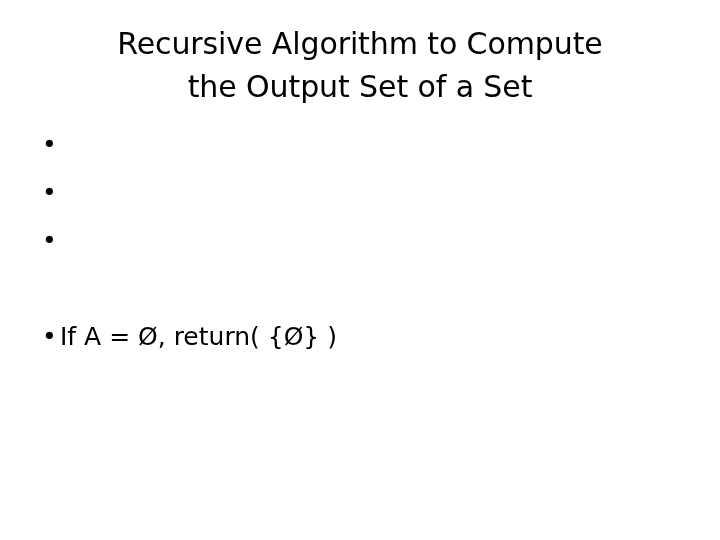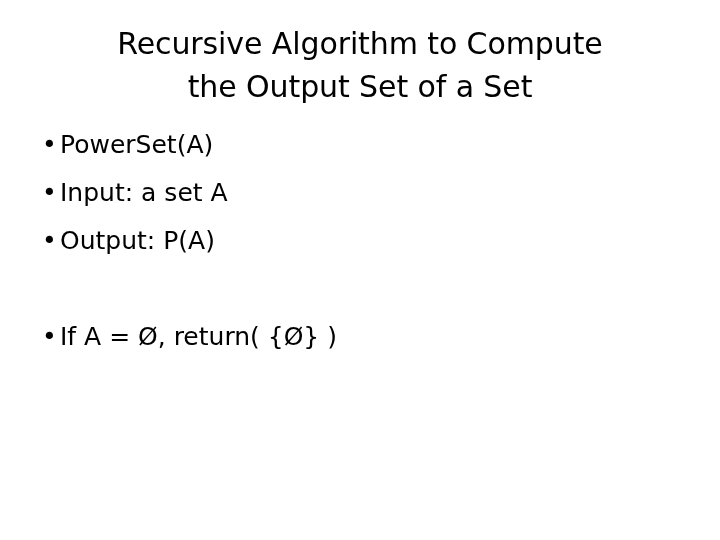--- a/index.html
+++ b/index.html
@@ -80,31 +80,28 @@
 
   <div class="slide-title">
     <span class="title-line">Recursive Algorithm to Compute</span>
     <span class="title-line">the Output Set of a Set</span>
   </div>
 
   <ul class="body-list">
 
     <li class="bullet-row">
       <span class="bullet-mark">•</span>
-      <span class="bullet-text">PowerSet(A)</span>
     </li>
 
     <li class="bullet-row">
       <span class="bullet-mark">•</span>
-      <span class="bullet-text">Input: a set A</span>
     </li>
 
     <li class="bullet-row">
       <span class="bullet-mark">•</span>
-      <span class="bullet-text">Output: P(A)</span>
     </li>
 
     <li class="bullet-row is-blank">
       <span class="bullet-mark">•</span>
       <span class="bullet-text"></span>
     </li>
 
     <li class="bullet-row">
       <span class="bullet-mark">•</span>
       <span class="bullet-text">If A = Ø, return( {Ø} )</span>

